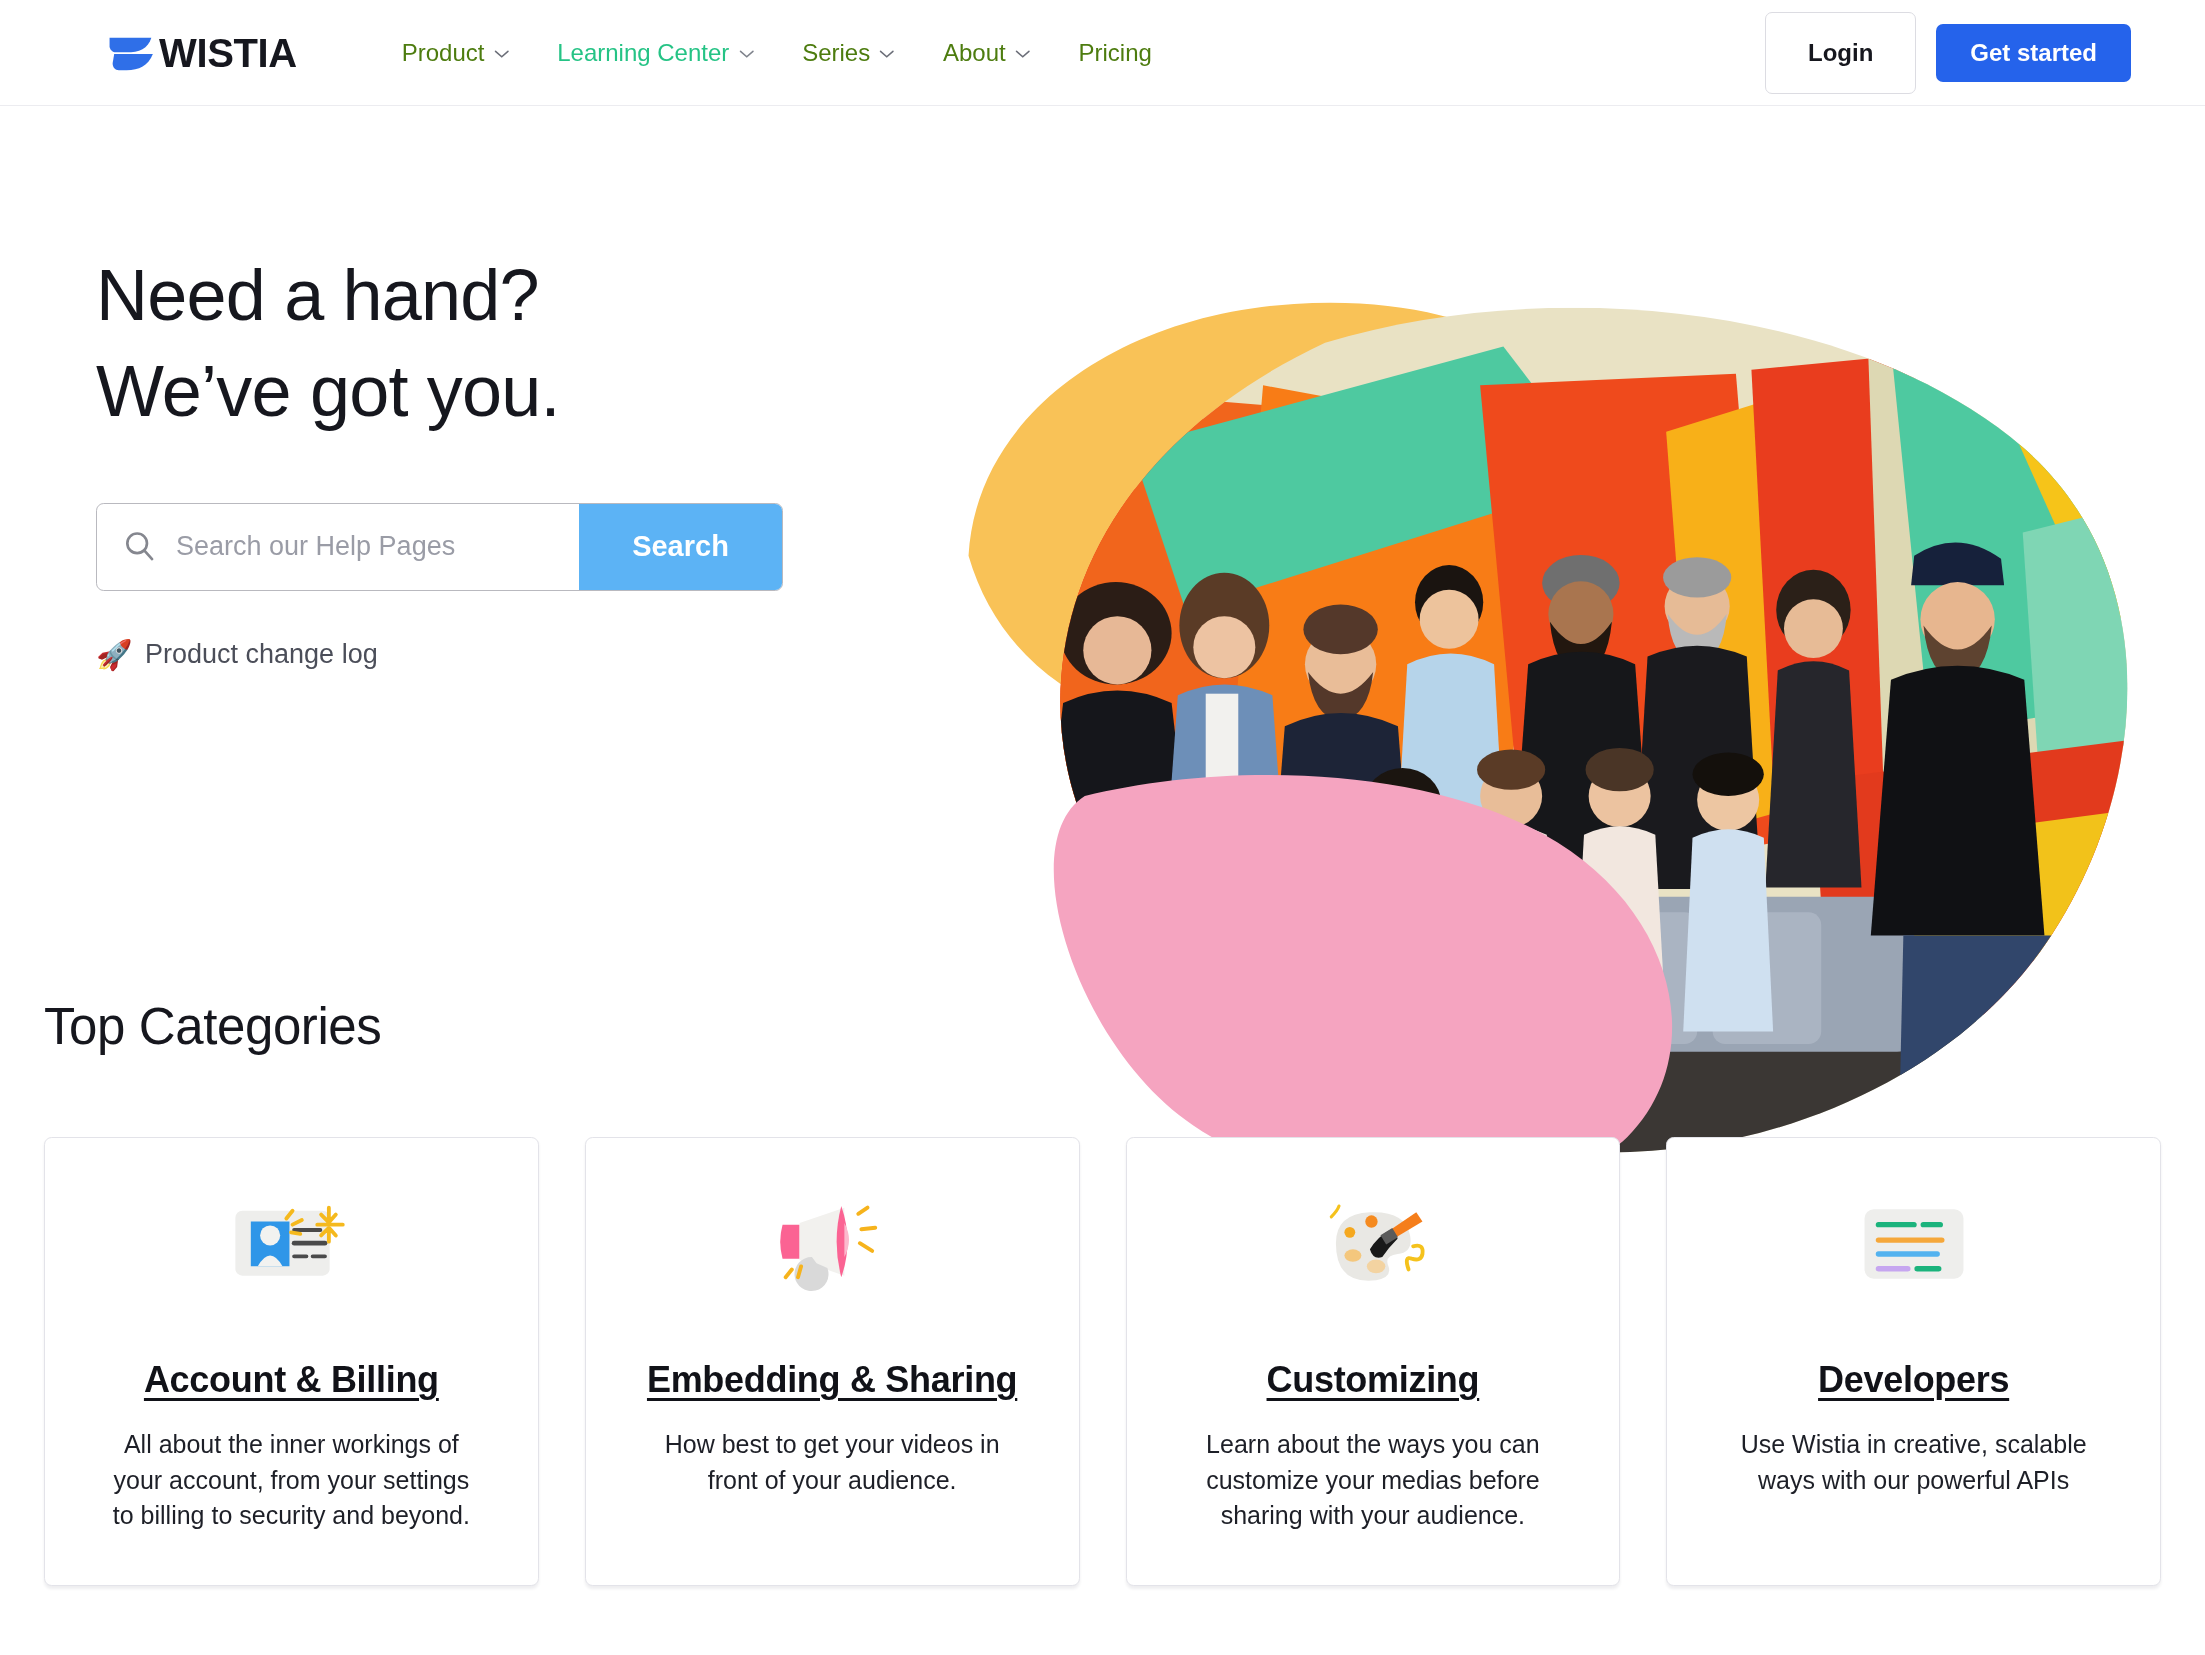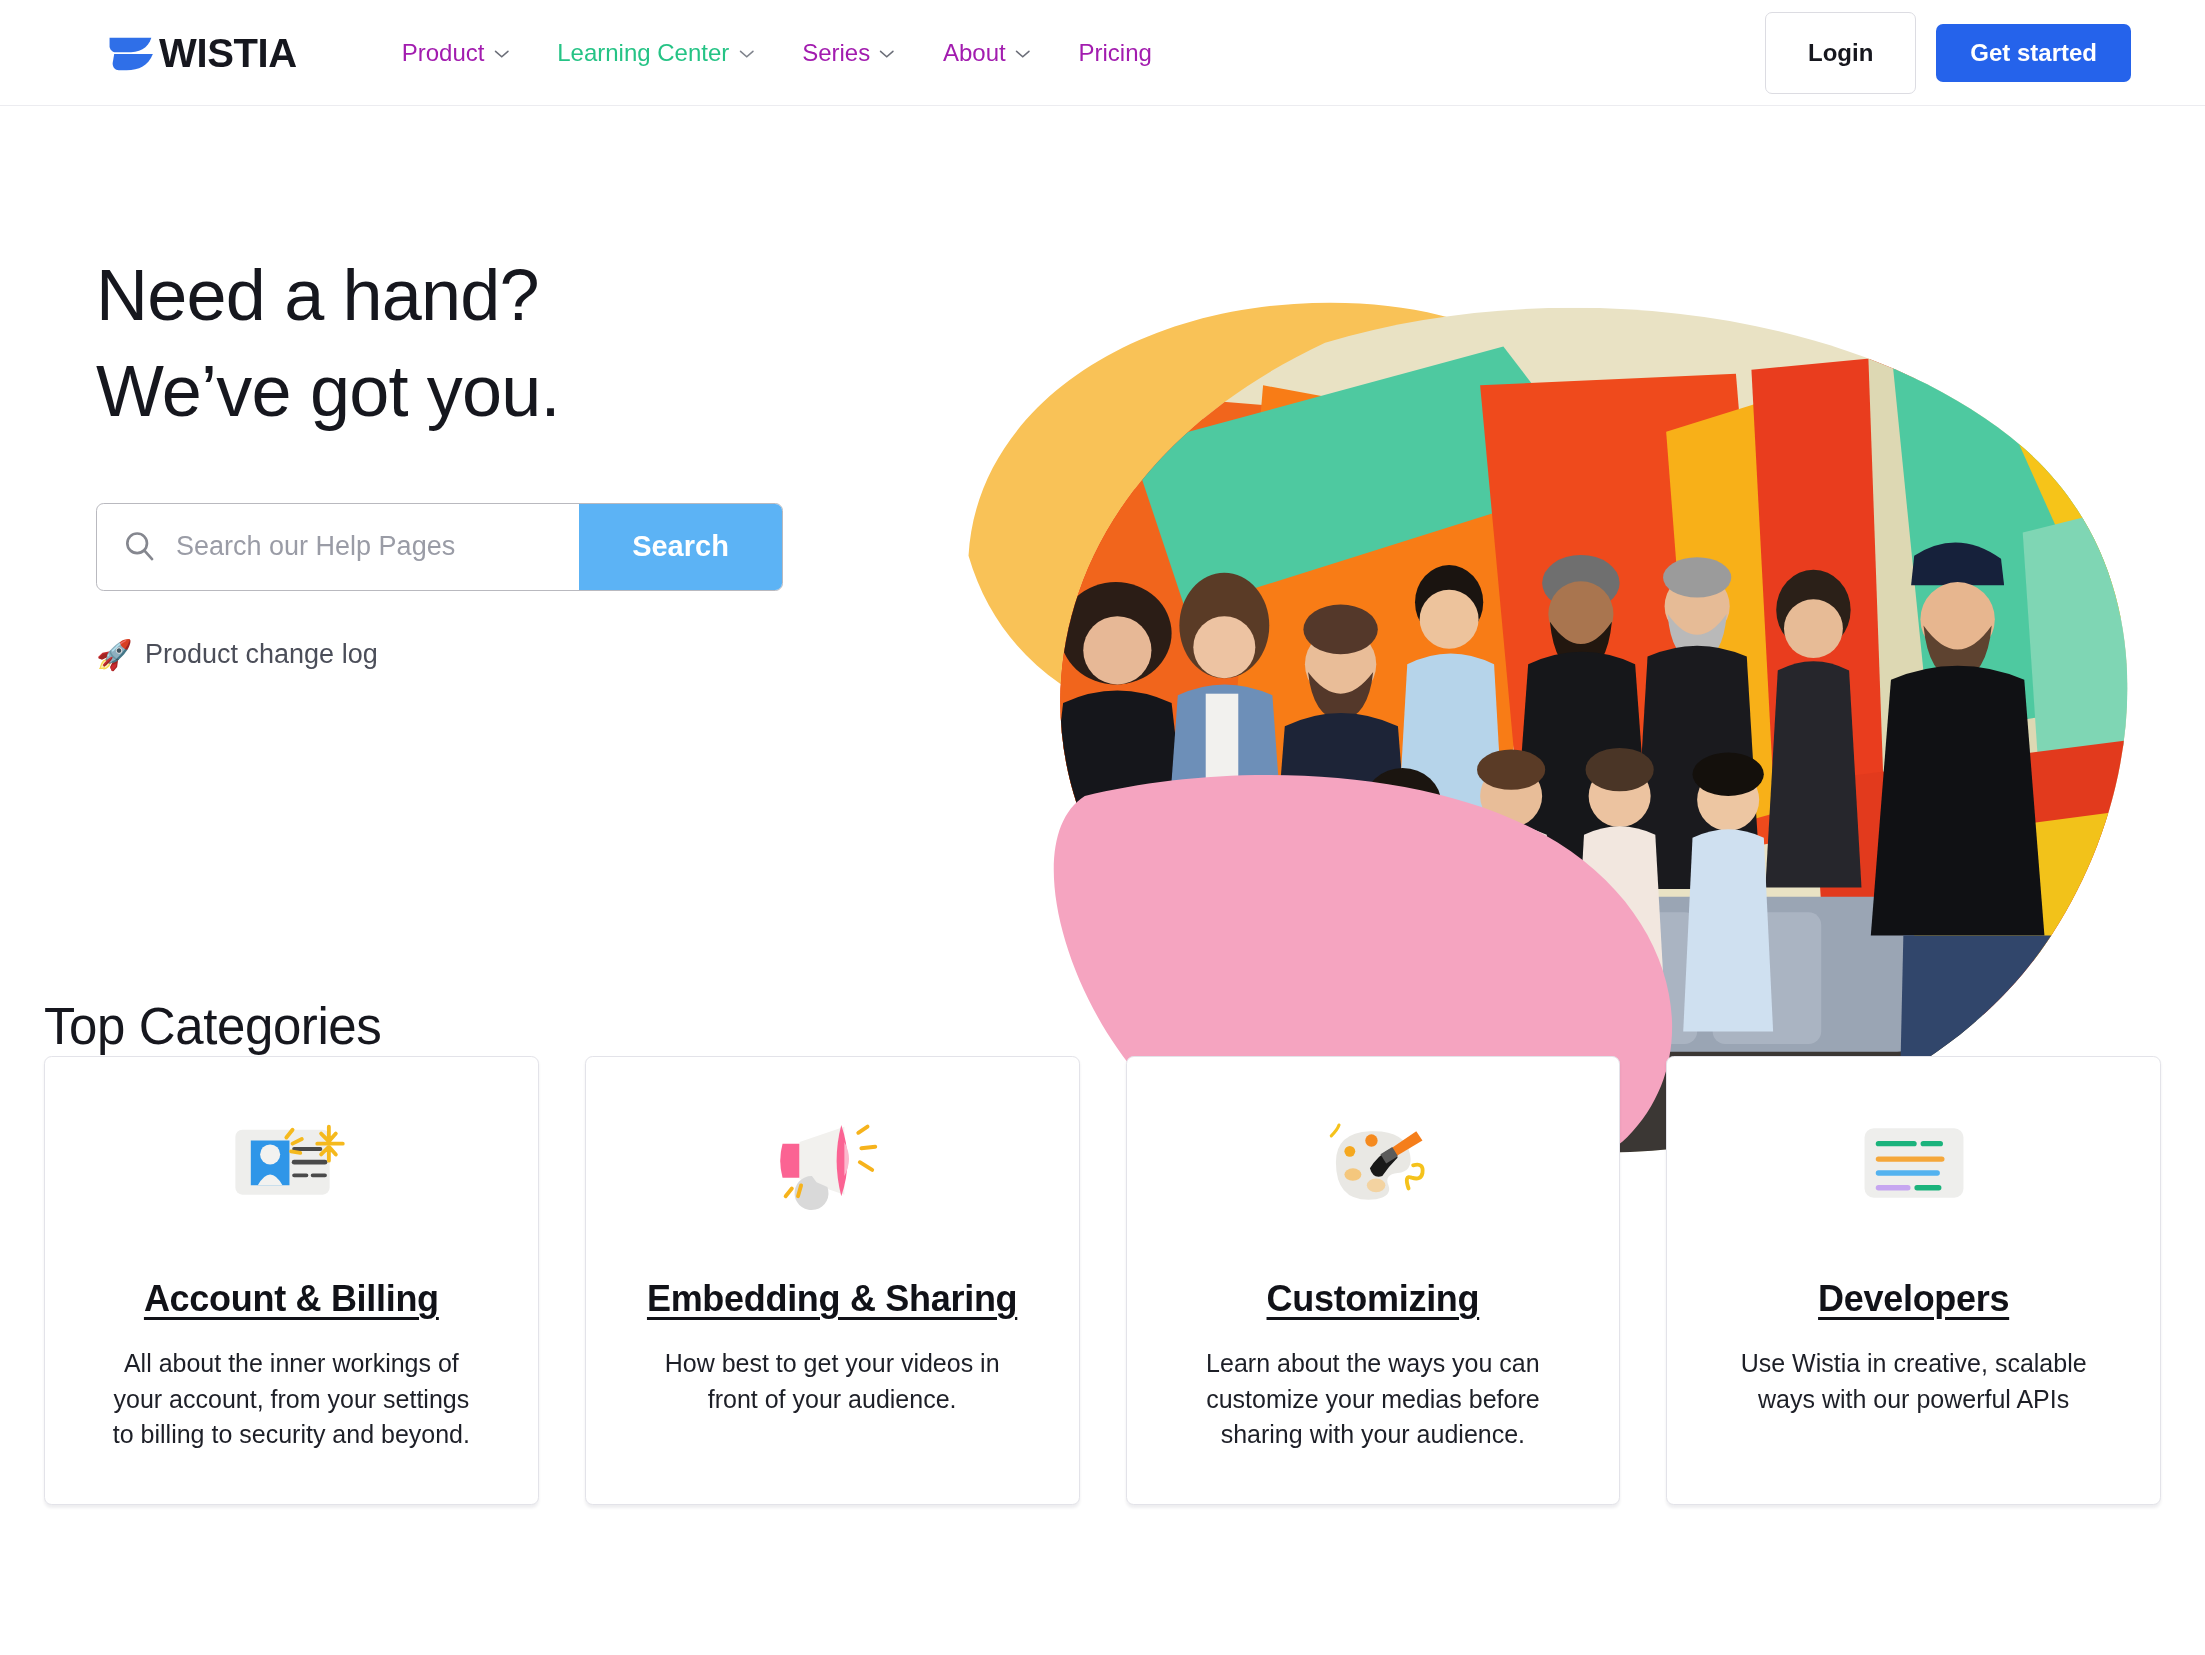--- a/index.html
+++ b/index.html
@@ -41,21 +41,21 @@
     font-family: "Liberation Sans", sans-serif;
   }
 
   .nav-links { display: flex; align-items: center; gap: 0; }
 
   .nav-link {
     display: flex;
     align-items: center;
     gap: 9.3px;
     font-size: 24px;
-    color: #a21caf;
+    color: #4d7c0f;
     padding: 0 24px;
     cursor: pointer;
     white-space: nowrap;
     line-height: 1;
   }
   .nav-link.is-active { color: #25c385; }
 
   .chev {
     width: 15.5px; height: 9.3px;
     display: inline-block;
@@ -181,20 +181,21 @@
   .cats { padding: 0 44px; position: relative; z-index: 4; }
   .cats-title {
     font-size: 51px;
     font-weight: 400;
     color: #16171e;
     letter-spacing: -0.4px;
     padding-top: 7.7px;
   }
 
   .cat-grid {
+    margin-top: 81px;
     display: grid;
     grid-template-columns: repeat(4, 1fr);
     gap: 46px;
   }
 
   .cat-card {
     border: 1.5px solid #e3e3e9;
     border-radius: 7.7px;
     background: #ffffff;
     box-shadow: 0 2.3px 3.1px rgba(20,20,40,0.07);

